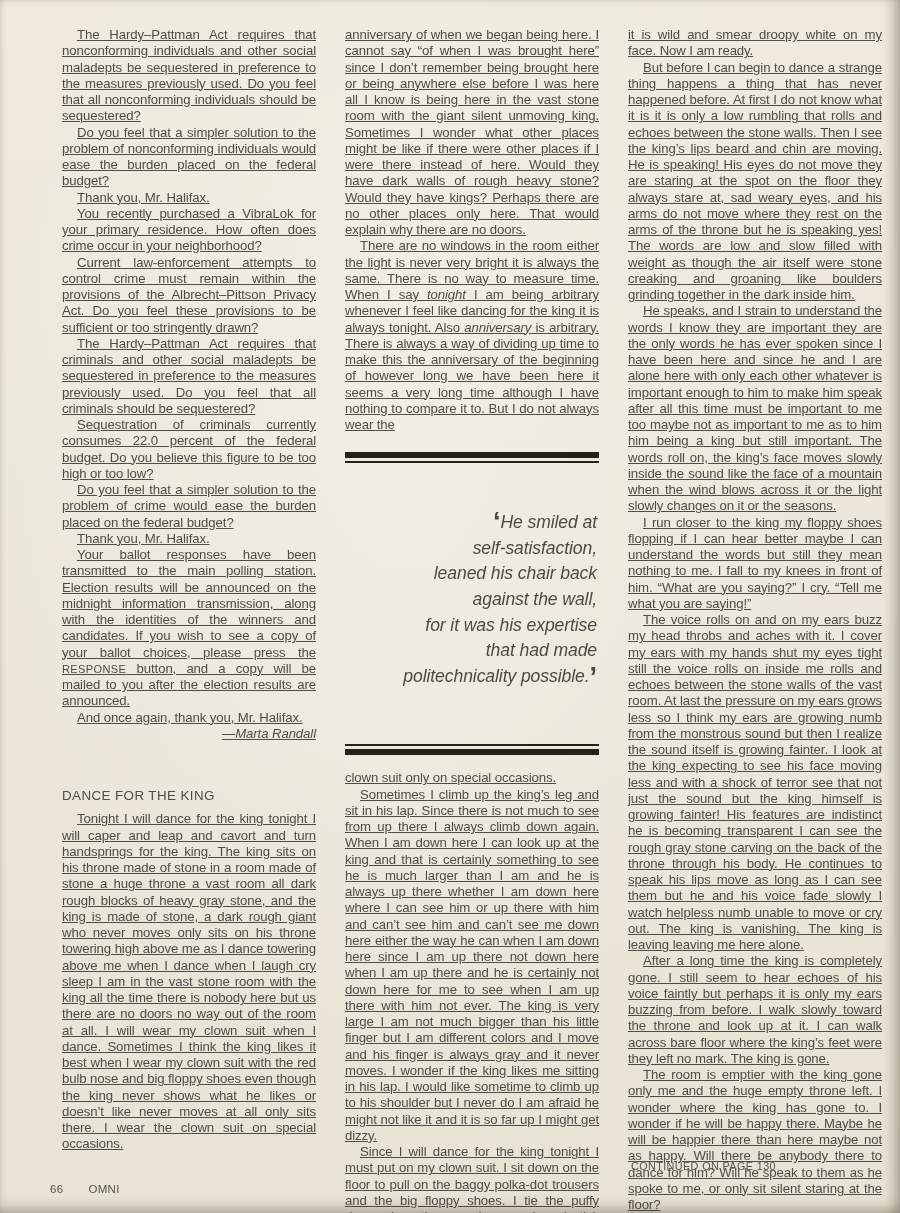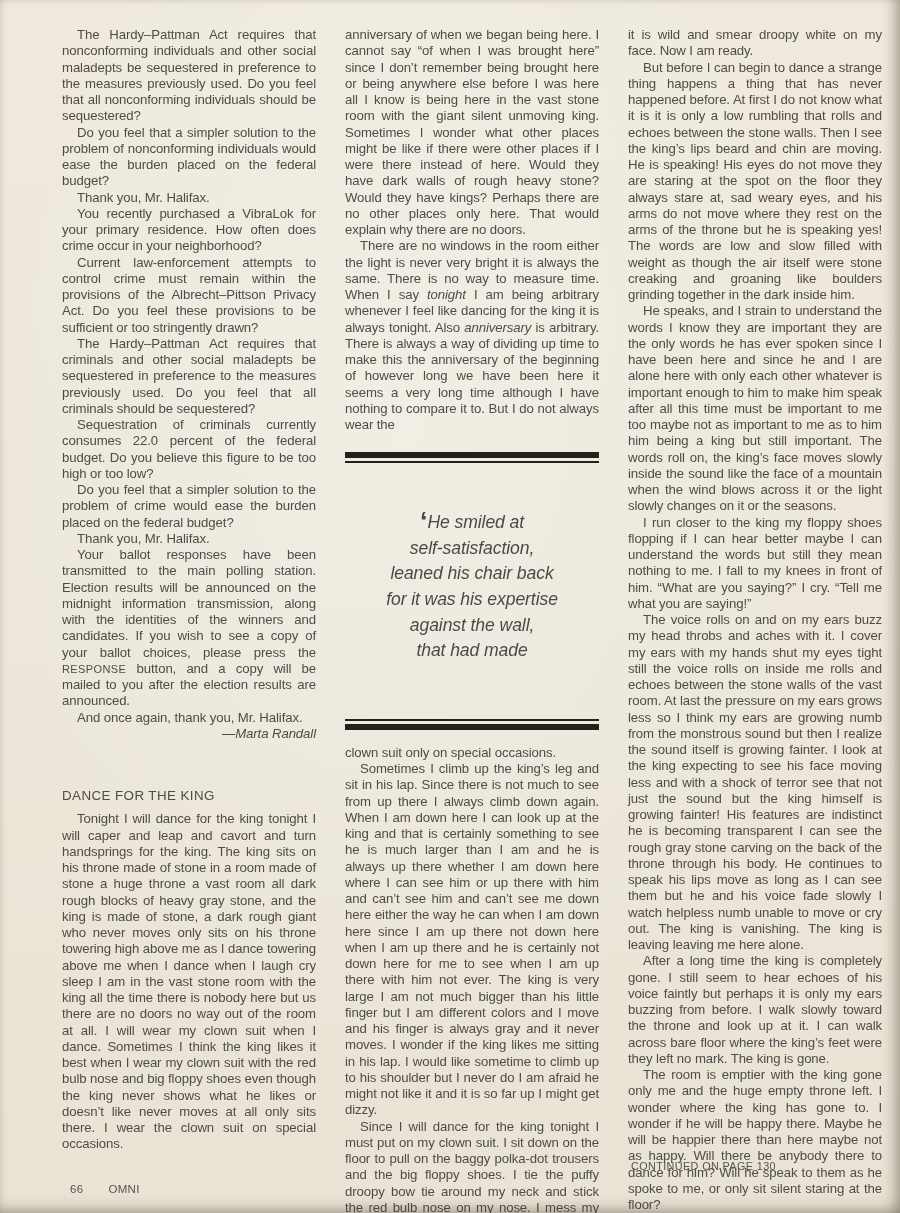--- a/index.html
+++ b/index.html
@@ -25,51 +25,51 @@
   .columns{
     display:flex; gap:29px;
     padding:27px 16px 0 62px;
   }
   .col{
     width:254px; flex:0 0 254px;
     font-size:13.2px; line-height:16.25px;
     text-align:justify;
     letter-spacing:-0.1px;
   }
-  .col p{ margin:0; text-indent:15px; }
+  .col p{ margin:0; text-indent:15px;text-decoration:underline; }
   .col p.noindent{ text-indent:0; }
   .smallcaps{ font-size:11px; letter-spacing:0.4px; }
   .byline{ text-align:right; font-style:italic; text-indent:0 !important; }
   .section-heading{
     margin:46px 0 7px 0;
     font-size:13.4px; font-weight:normal;
     letter-spacing:0.4px;
     text-align:left;
   }
   
   .pullquote{ margin:19px 0 15px 0; }
   .rule-thick{ height:6px; background:#25201b; }
   .rule-thin{ height:2px; background:#25201b; }
   .rule-gap{ height:3px; }
   .pq-body{
     padding:47px 2px 55px 2px;
-    text-align:center;
+    text-align:right;
     font-style:italic;
     font-size:17.6px; line-height:25.6px;
     color:#4c4a46;
   }
   .pq-mark{
     font-style:normal; font-weight:bold;
     font-size:27px; line-height:0;
     position:relative; top:3px;
     letter-spacing:0;
   }
   .pq-mark.close{ top:4px; }
   .footer{
-    position:absolute; left:70px; top:1183px;
+    position:absolute; left:50px; top:1183px;
     font-size:11.5px; color:#57544e; letter-spacing:0.3px;
   }
   .footer .pgnum{ margin-right:25px; }
   .continued{
     position:absolute; left:631px; top:1160px;
     font-size:10.8px; letter-spacing:0.4px; color:#56534d;
   }
 </style>
 </head>
 <body>
@@ -100,23 +100,24 @@
       <p><span>There are no windows in the room either the light is never very bright it is always the same. There is no way to measure time. When I say </span><i>tonight</i><span> I am being arbitrary whenever I feel like dancing for the king it is always tonight. Also </span><i>anniversary</i><span> is arbitrary. There is always a way of dividing up time to make this the anniversary of the beginning of however long we have been here it seems a very long time although I have nothing to compare it to. But I do not always wear the</span></p>
 
       <div class="pullquote">
         <div class="rule-thick"></div>
         <div class="rule-gap"></div>
         <div class="rule-thin"></div>
         <div class="pq-body">
           <div><span class="pq-mark">‘</span><span>He smiled at</span></div>
           <div>self-satisfaction,</div>
           <div>leaned his chair back</div>
+          <div>against the wall,</div>
           <div>for it was his expertise</div>
-          <div>against the wall,</div>
           <div>that had made</div>
+          <div><span>politechnicality possible.</span><span class="pq-mark close">’</span></div>
         </div>
         <div class="rule-thin"></div>
         <div class="rule-gap"></div>
         <div class="rule-thick"></div>
       </div>
 
       <p class="noindent">clown suit only on special occasions.</p>
       <p>Sometimes I climb up the king’s leg and sit in his lap. Since there is not much to see from up there I always climb down again. When I am down here I can look up at the king and that is certainly something to see he is much larger than I am and he is always up there whether I am down here where I can see him or up there with him and can’t see him and can’t see me down here either the way he can when I am down here since I am up there not down here when I am up there and he is certainly not down here for me to see when I am up there with him not ever. The king is very large I am not much bigger than his little finger but I am different colors and I move and his finger is always gray and it never moves. I wonder if the king likes me sitting in his lap. I would like sometime to climb up to his shoulder but I never do I am afraid he might not like it and it is so far up I might get dizzy.</p>
       <p>Since I will dance for the king tonight I must put on my clown suit. I sit down on the floor to pull on the baggy polka-dot trousers and the big floppy shoes. I tie the puffy droopy bow tie around my neck and stick the red bulb nose on my nose. I mess my hair up so</p>
     </div>

